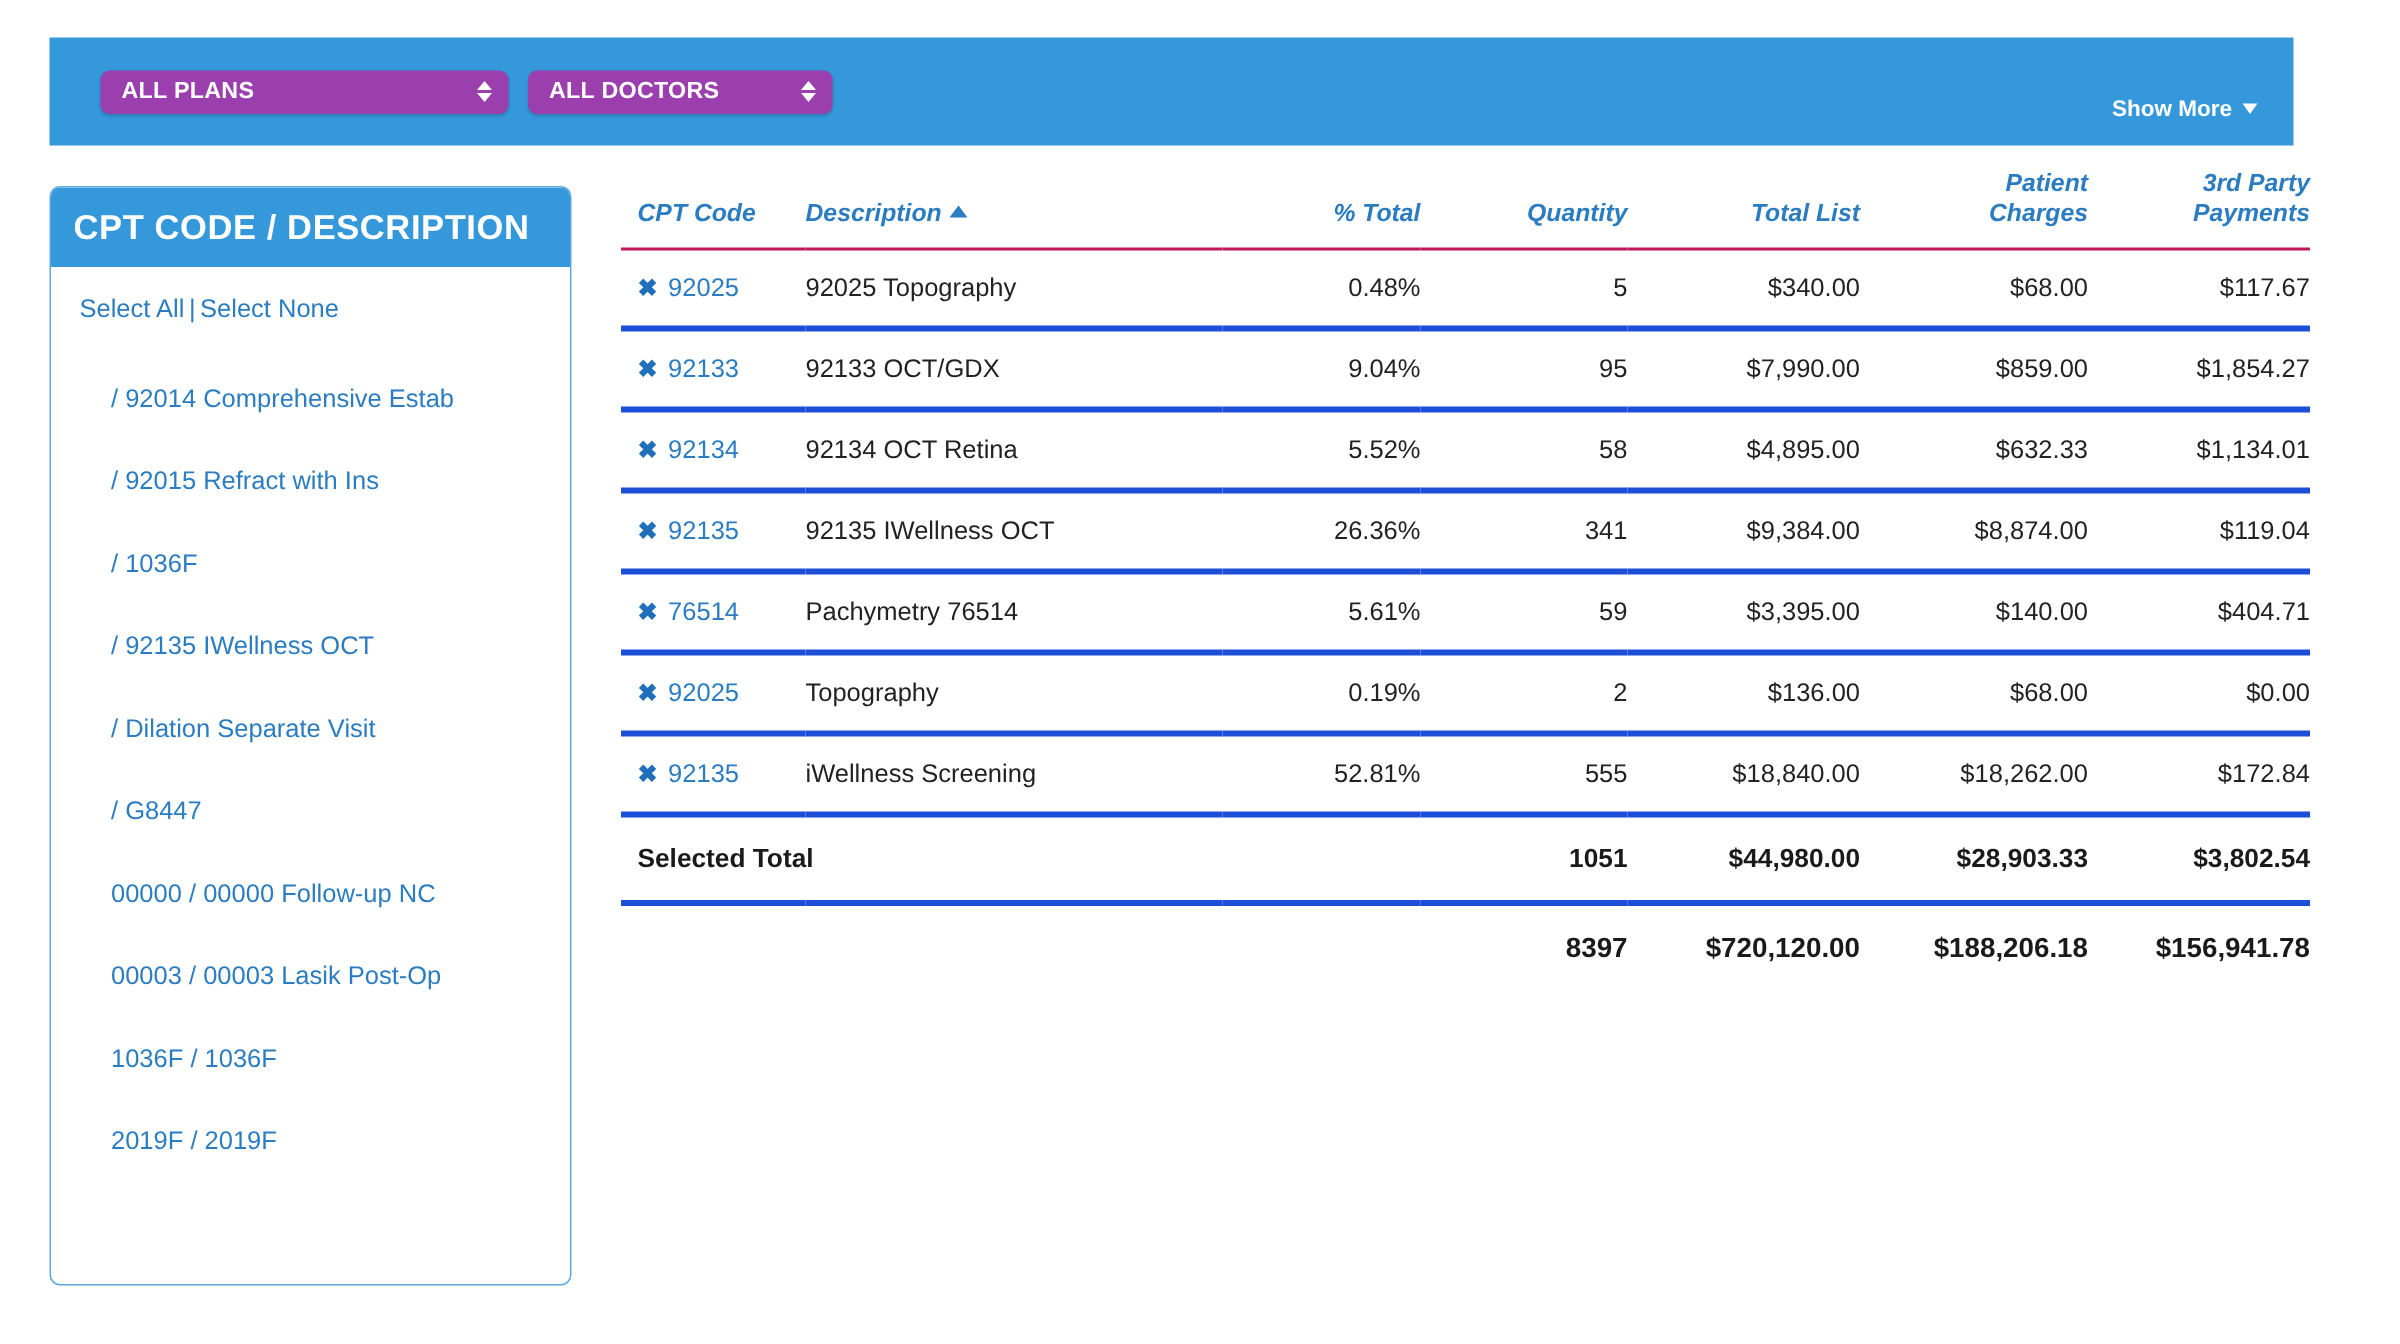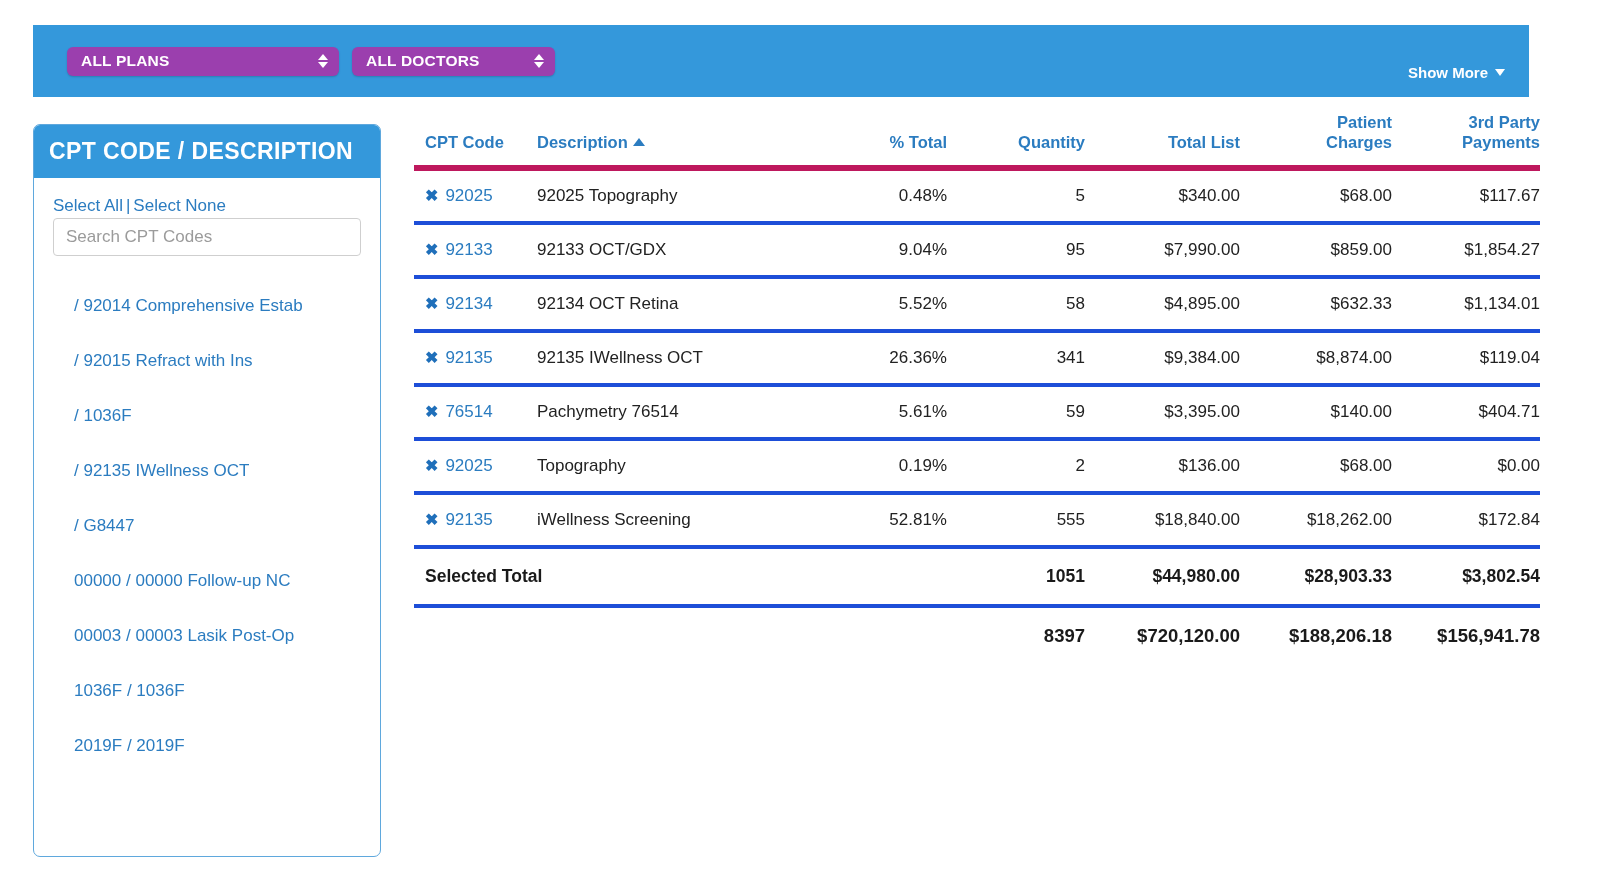--- a/index.html
+++ b/index.html
@@ -178,22 +178,23 @@
     width: 100%;
     border-collapse: collapse;
     table-layout: fixed;
   }
   table.cpt-table th {
     color: #2b7cc0;
     font-size: 16.5px;
     font-weight: bold;
     vertical-align: bottom;
     padding: 0 0 13px 0;
-    border-bottom: 6px solid #be185d;
+    border-bottom: 2px solid #be185d;
     line-height: 1.22;
+    font-style: italic;
   }
   table.cpt-table td {
     font-size: 17px;
     color: #222222;
     padding: 15px 0 15px 0;
     border-bottom: 4px solid #1d4ed8;
     vertical-align: middle;
   }
   .col-cpt   { width: 112px; text-align: left;  padding-left: 11px !important; }
   .col-desc  { width: 278px; text-align: left;  }
@@ -278,27 +279,27 @@
   </div>
 
   <div class="sidebar">
     <div class="sidebar-header">CPT CODE / DESCRIPTION</div>
     <div class="sidebar-body">
 
       <div class="select-links">
         <a>Select All</a><span class="sep">|</span><a>Select None</a>
       </div>
 
-      <input class="search-input" type="text" placeholder="Search CPT Codes" style="">
 
       <ul class="cpt-list">
         <li>/ 92014 Comprehensive Estab</li>
         <li>/ 92015 Refract with Ins</li>
         <li>/ 1036F</li>
         <li>/ 92135 IWellness OCT</li>
+        <li>/ Dilation Separate Visit</li>
         <li>/ G8447</li>
         <li>00000 / 00000 Follow-up NC</li>
         <li>00003 / 00003 Lasik Post-Op</li>
         <li>1036F / 1036F</li>
         <li>2019F / 2019F</li>
       </ul>
     </div>
   </div>
 
   <div class="table-wrap">

